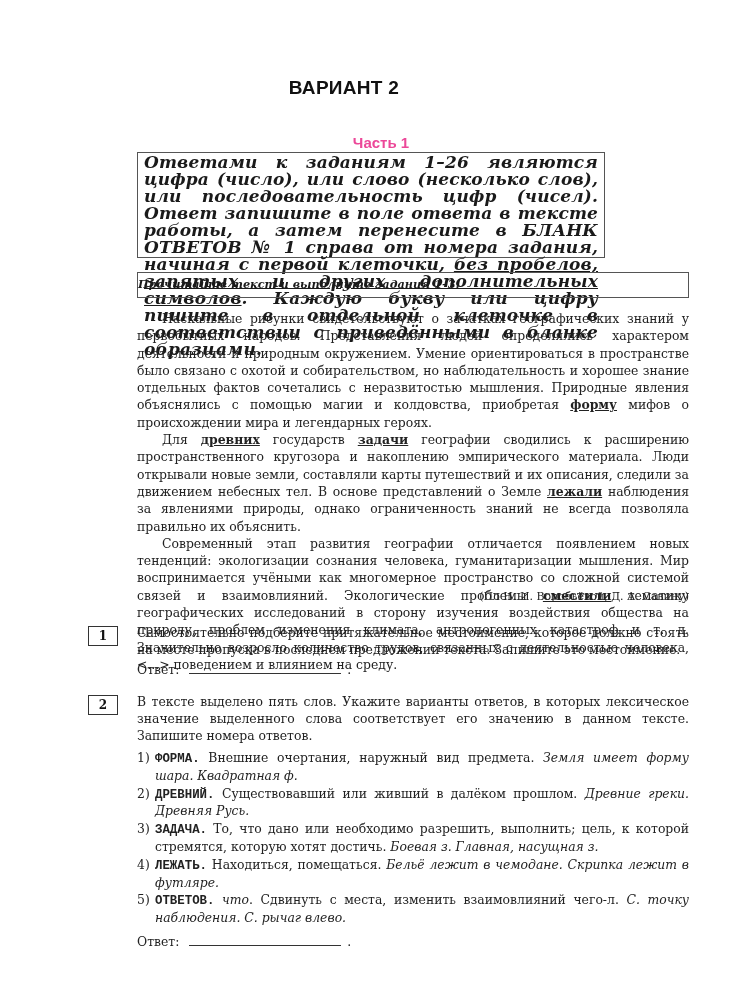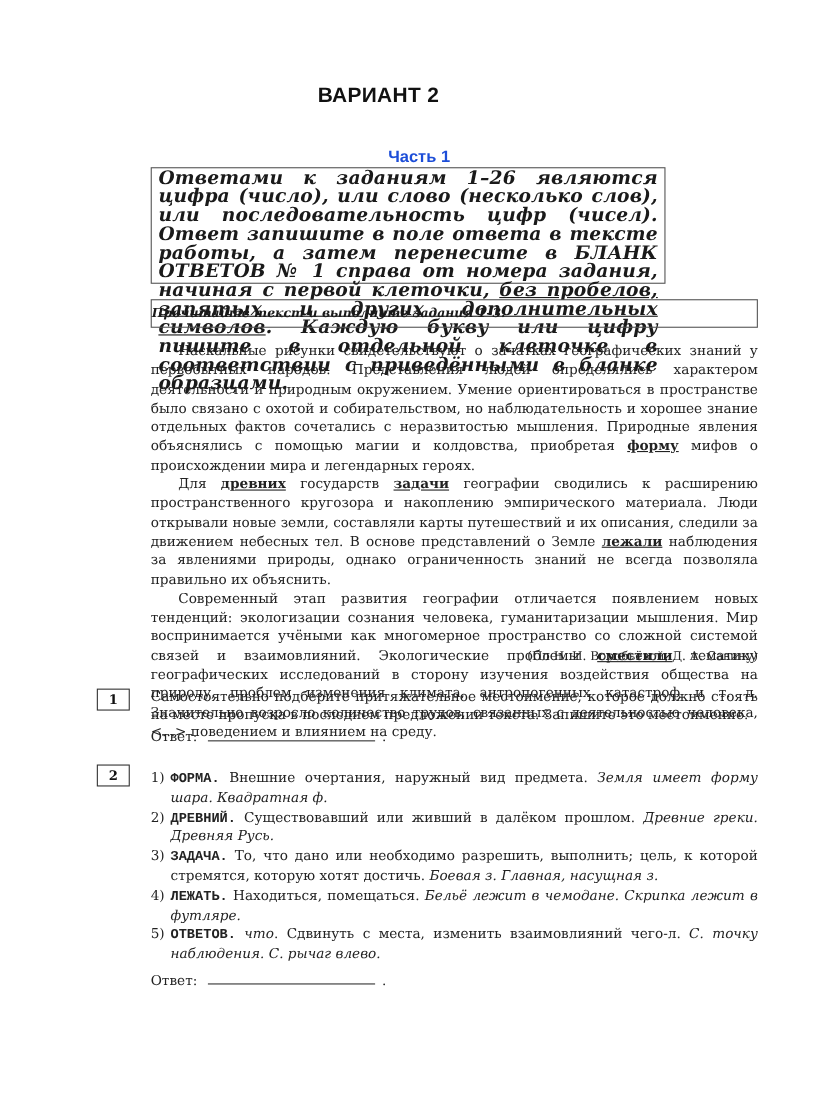--- a/index.html
+++ b/index.html
@@ -1,18 +1,18 @@
 <!DOCTYPE html>
 <html><head>
 <meta charset="utf-8">
 <style>
   html, body { margin: 0; padding: 0; background: #ffffff; }
   body { width: 742px; height: 1001px; position: relative; overflow: hidden; color: #1e1e1e; font-family: "DejaVu Serif", serif; }
   .title { position: absolute; left: 0; width: 688px; top: 77px; text-align: center; font-family: "Liberation Sans", sans-serif; font-weight: bold; font-size: 19px; letter-spacing: 0.3px; color: #111; }
-  .subtitle { position: absolute; left: 0; width: 742px; top: 134px; text-align: center; font-family: "Liberation Sans", sans-serif; font-weight: bold; font-size: 15px; color: #1d4ed8; padding-left: 20px; box-sizing: border-box; }
+  .subtitle { position: absolute; left: 0; width: 742px; top: 134px; text-align: center; font-family: "Liberation Sans", sans-serif; font-weight: bold; font-size: 15px; color: #ec4899; padding-left: 20px; box-sizing: border-box; }
   .instr-box { position: absolute; left: 137px; top: 152px; width: 468px; height: 106px; border: 1.3px solid #555; box-sizing: border-box; padding: 1px 6px; font-style: italic; font-weight: bold; font-size: 17px; line-height: 17px; text-align: justify; letter-spacing: 0.15px; color: #1a1a1a; }
   .instr-box u { text-decoration: underline; }
   .read-box { position: absolute; left: 137px; top: 272px; width: 552px; height: 26px; border: 1.3px solid #555; box-sizing: border-box; font-style: italic; font-weight: bold; font-size: 11.3px; line-height: 23px; color: #1a1a1a; }
   .passage { position: absolute; left: 137px; top: 310px; width: 552px; font-size: 12.4px; line-height: 17.3px; text-align: justify; color: #222; }
   .passage p { margin: 0; text-indent: 25px; }
   .passage b { text-decoration: underline; font-weight: bold; }
   .source { position: absolute; left: 137px; top: 590px; width: 552px; text-align: right; font-size: 11px; color: #222; }
   .numbox { position: absolute; left: 88px; width: 30px; height: 20px; border: 1.3px solid #333; box-sizing: border-box; text-align: center; font-weight: bold; font-size: 12px; line-height: 18px; color: #111; }
   .task { position: absolute; left: 137px; width: 552px; font-size: 12.4px; line-height: 17px; text-align: justify; color: #222; }
   .task p { margin: 0; }
@@ -47,20 +47,21 @@
   <p>Самостоятельно подберите притяжательное местоимение, которое должно стоять на месте пропуска в последнем предложении текста. Запишите это местоимение.</p>
   <div class="answer">
     <span>Ответ:</span>
     <span class="line"></span>
     <span>.</span>
   </div>
 </div>
 
 <div class="numbox" style="top:695px;">2</div>
 <div class="task" style="top:693px;">
+  <p>В тексте выделено пять слов. Укажите варианты ответов, в которых лексическое значение выделенного слова соответствует его значению в данном тексте. Запишите номера ответов.</p>
   <ul class="opts">
     <li>
         <span class="n">1)</span>
         <span class="t"><b>ФОРМА.</b><span> Внешние очертания, наружный вид предмета. </span><i>Земля имеет форму шара. Квадратная ф.</i></span>
       </li>
     <li>
         <span class="n">2)</span>
         <span class="t"><b>ДРЕВНИЙ.</b><span> Существовавший или живший в далёком прошлом. </span><i>Древние греки. Древняя Русь.</i></span>
       </li>
     <li>

